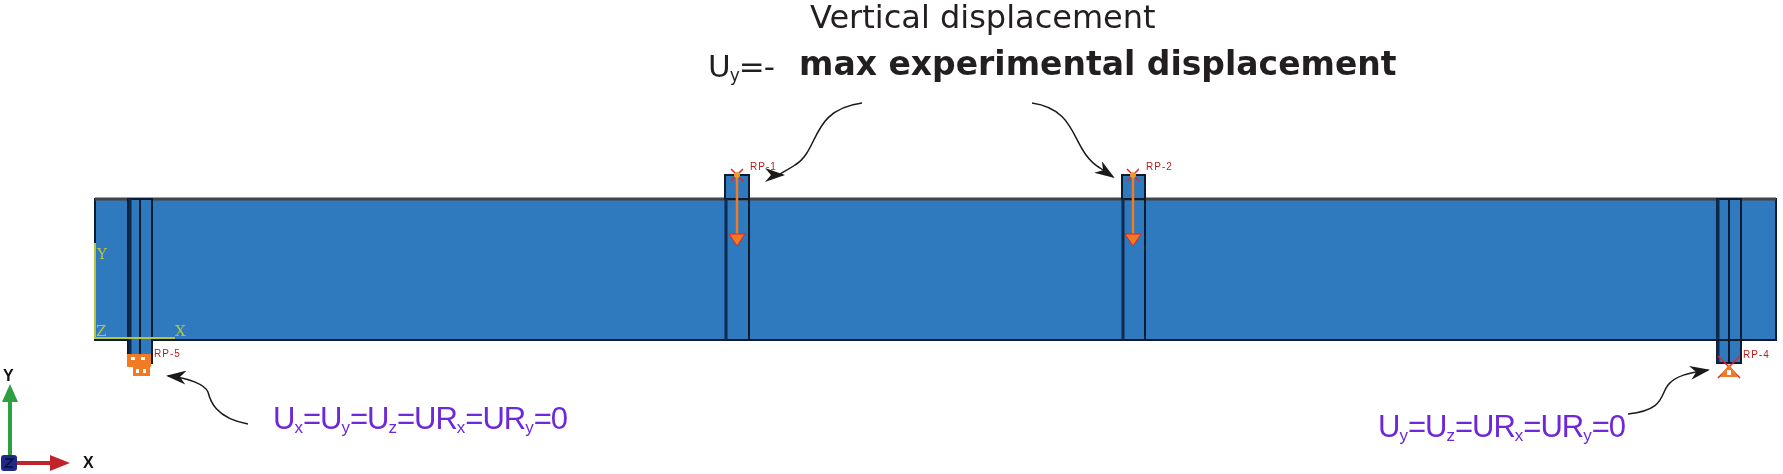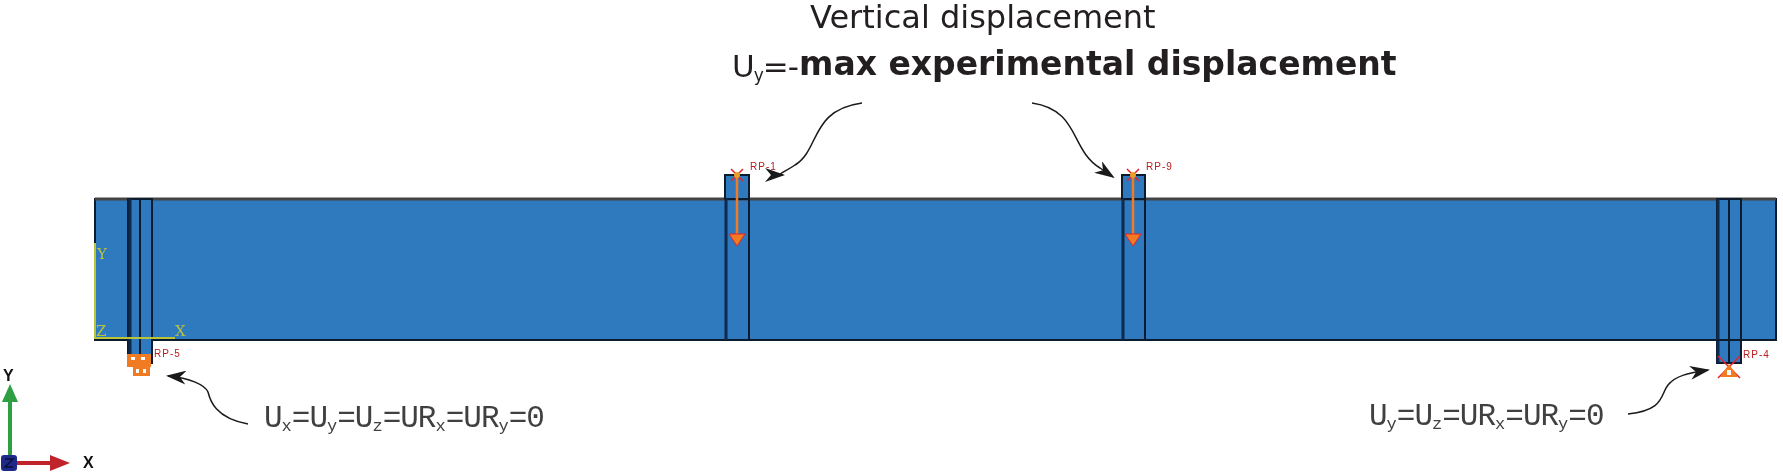--- a/index.html
+++ b/index.html
@@ -1,31 +1,31 @@
 <!DOCTYPE html>
 <html><head>
 <meta charset="utf-8">
 <style>
   html, body { margin:0; padding:0; background:#ffffff; }
   body { width:1783px; height:474px; position:relative; overflow:hidden;
          font-family:"DejaVu Sans", sans-serif; }
   .abs { position:absolute; }
   .title { font-family:"DejaVu Sans", sans-serif; color:#231f20; white-space:nowrap; }
-  .bc { font-family:Liberation Mono, monospace; color:#404040; white-space:nowrap; font-size:31px; letter-spacing:-1px; }
+  .bc { font-family:Liberation Sans, sans-serif; color:#6d28d9; white-space:nowrap; font-size:31px; letter-spacing:-1px;margin-left:9px; }
   .bc sub { font-size:17px; vertical-align:-4px; letter-spacing:0; }
   .rp { font-family:"Liberation Sans", sans-serif; color:#b91c1c; font-size:10px; letter-spacing:1px; }
   .triad-lbl { font-family:"Liberation Sans", sans-serif; font-weight:bold; font-size:16px; color:#111; }
   svg { position:absolute; left:0; top:0; }
 </style>
 </head>
 <body>
 
 <div class="abs title" style="left:810px; top:-2px; font-size:32px;">Vertical displacement</div>
 
-<div class="abs title" style="left:708px; top:48px; font-size:31px; letter-spacing:-1px;margin-left:24px;">
+<div class="abs title" style="left:708px; top:48px; font-size:31px; letter-spacing:-1px;">
   <span>U</span><sub style="font-size:17px; vertical-align:-4px;">y</sub><span>=-</span>
 </div>
 
 <div class="abs title" style="left:799px; top:44px; font-size:33px;font-weight:bold;">max experimental displacement</div>
 
 <svg width="1783" height="474" viewBox="0 0 1783 474">
   <defs>
     <marker id="arrowBlack" viewBox="0 0 20 14" refX="18" refY="7" markerWidth="20" markerHeight="14" markerUnits="userSpaceOnUse" orient="auto">
       <path d="M0,0 L20,7 L0,14 L6,7 Z" fill="#1a1a1a"></path>
     </marker>
@@ -103,30 +103,30 @@
     <line x1="10" y1="462" x2="10" y2="400" stroke="#2ea043" stroke-width="4"></line>
     <path d="M2,402 L10,384 L18,402 Z" fill="#2ea043"></path>
     <line x1="10" y1="463" x2="52" y2="463" stroke="#c0232a" stroke-width="4"></line>
     <path d="M50,455 L70,463 L50,471 Z" fill="#c0232a"></path>
     <rect x="1" y="455" width="16" height="16" fill="#1e2a8a" rx="3"></rect>
     <path d="M5,459 L13,459 L5,467 L13,467" fill="none" stroke="#0b0f33" stroke-width="1.5"></path>
   </g>
 </svg>
 
 <div class="abs rp" style="left:750px; top:161px;">RP-1</div>
-<div class="abs rp" style="left:1146px; top:161px;">RP-9</div>
+<div class="abs rp" style="left:1146px; top:161px;">RP-2</div>
 <div class="abs rp" style="left:154px; top:348px;">RP-5</div>
 <div class="abs rp" style="left:1743px; top:349px;">RP-4</div>
 
 <div class="abs" style="left:97px; top:245px; color:#b9c43a; font-family:'DejaVu Serif', serif; font-size:15px;">Y</div>
 <div class="abs" style="left:96px; top:322px; color:#b9c43a; font-family:'DejaVu Serif', serif; font-size:15px;">Z</div>
 <div class="abs" style="left:175px; top:322px; color:#b9c43a; font-family:'DejaVu Serif', serif; font-size:15px;">X</div>
 
 <div class="abs triad-lbl" style="left:3px; top:367px;">Y</div>
 <div class="abs triad-lbl" style="left:83px; top:454px;">X</div>
 
 <div class="abs bc" style="left:264px; top:401px;">
   <span>U</span><sub>x</sub><span>=</span><span>U</span><sub>y</sub><span>=</span><span>U</span><sub>z</sub><span>=</span><span>UR</span><sub>x</sub><span>=</span><span>UR</span><sub>y</sub><span>=0</span>
 </div>
 
-<div class="abs bc" style="left:1369px; top:399px;">
+<div class="abs bc" style="left:1369px; top:409px;">
   <span>U</span><sub>y</sub><span>=</span><span>U</span><sub>z</sub><span>=</span><span>UR</span><sub>x</sub><span>=</span><span>UR</span><sub>y</sub><span>=0</span>
 </div>
 
 </body></html>

